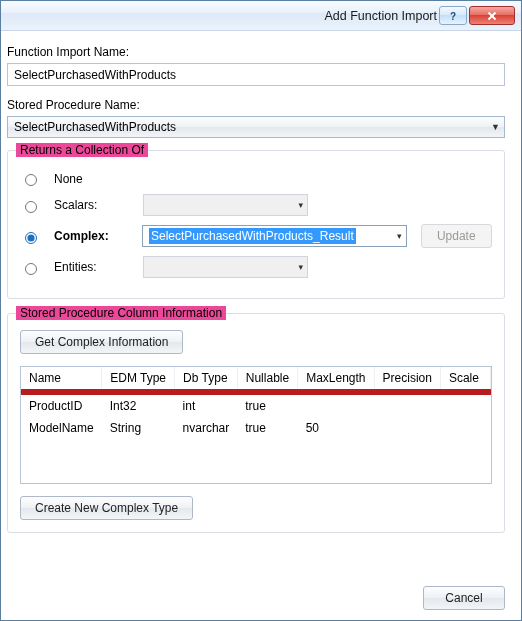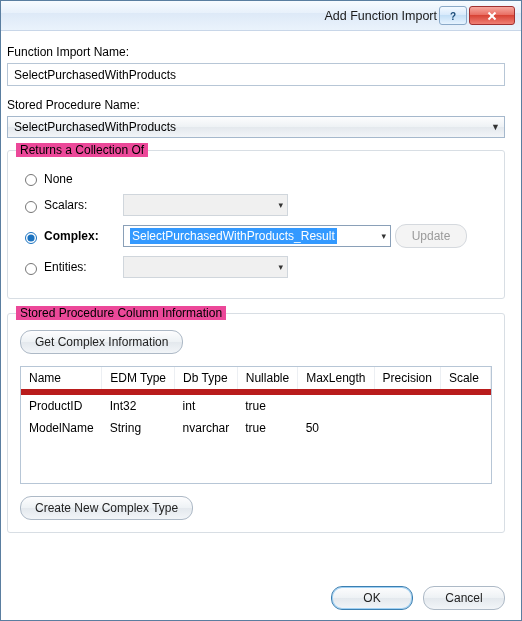--- a/index.html
+++ b/index.html
@@ -83,21 +83,21 @@
     position: absolute;
     top: -8px; left: 8px;
     background: #ec4899;
     padding: 0 4px;
     font-size: 12px;
   }
   .radio-row {
     display: flex;
     align-items: center;
     margin: 8px 0;
-    gap: 4px;
+    gap: 14px;
   }
   .radio-label { width: 75px; }
   .radio-label.bold { font-weight: bold; }
   .inline-combo {
     width: 165px;
     height: 22px;
     border: 1px solid #b9c6d2;
     background: linear-gradient(to bottom, #f7f9fb, #e9eef3);
     display: flex; align-items: center; justify-content: space-between;
     padding: 0 4px 0 6px;
@@ -107,21 +107,21 @@
   .inline-combo.wide { width: 268px; background: #fff; color: #000; border-color: #8aa0b8; }
   .inline-combo .sel-text {
     background: #3399ff;
     color: #fff;
     padding: 1px 2px;
     flex: 0 1 auto;
   }
   .btn {
     height: 24px;
     border: 1px solid #adb9c6;
-    border-radius: 11px;
+    border-radius: 3px;
     background: linear-gradient(to bottom, #fdfdfe 0%, #eef2f5 48%, #e3e8ed 50%, #f2f5f8 100%);
     padding: 0 14px;
     font: inherit;
     color: #222;
     display: inline-flex; align-items: center; justify-content: center;
   }
   .btn.disabled { color: #9a9a9a; border-color: #d5d9de; background: #f4f4f4; }
   .btn.default {
     border: 1px solid #3c7fb1;
     box-shadow: 0 0 0 1px #9fd0f3 inset;
@@ -270,18 +270,17 @@
             </tbody>
         </table>
       </div>
 
       <div class="gap6"></div><div class="gap6"></div>
 
       <button class="btn">Create New Complex Type</button>
     </div>
 
     <div class="button-row">
-      <button class="btn default">OK</button>
       <button class="btn">Cancel</button>
     </div>
 
   </div>
 </div>
 
 </body></html>

